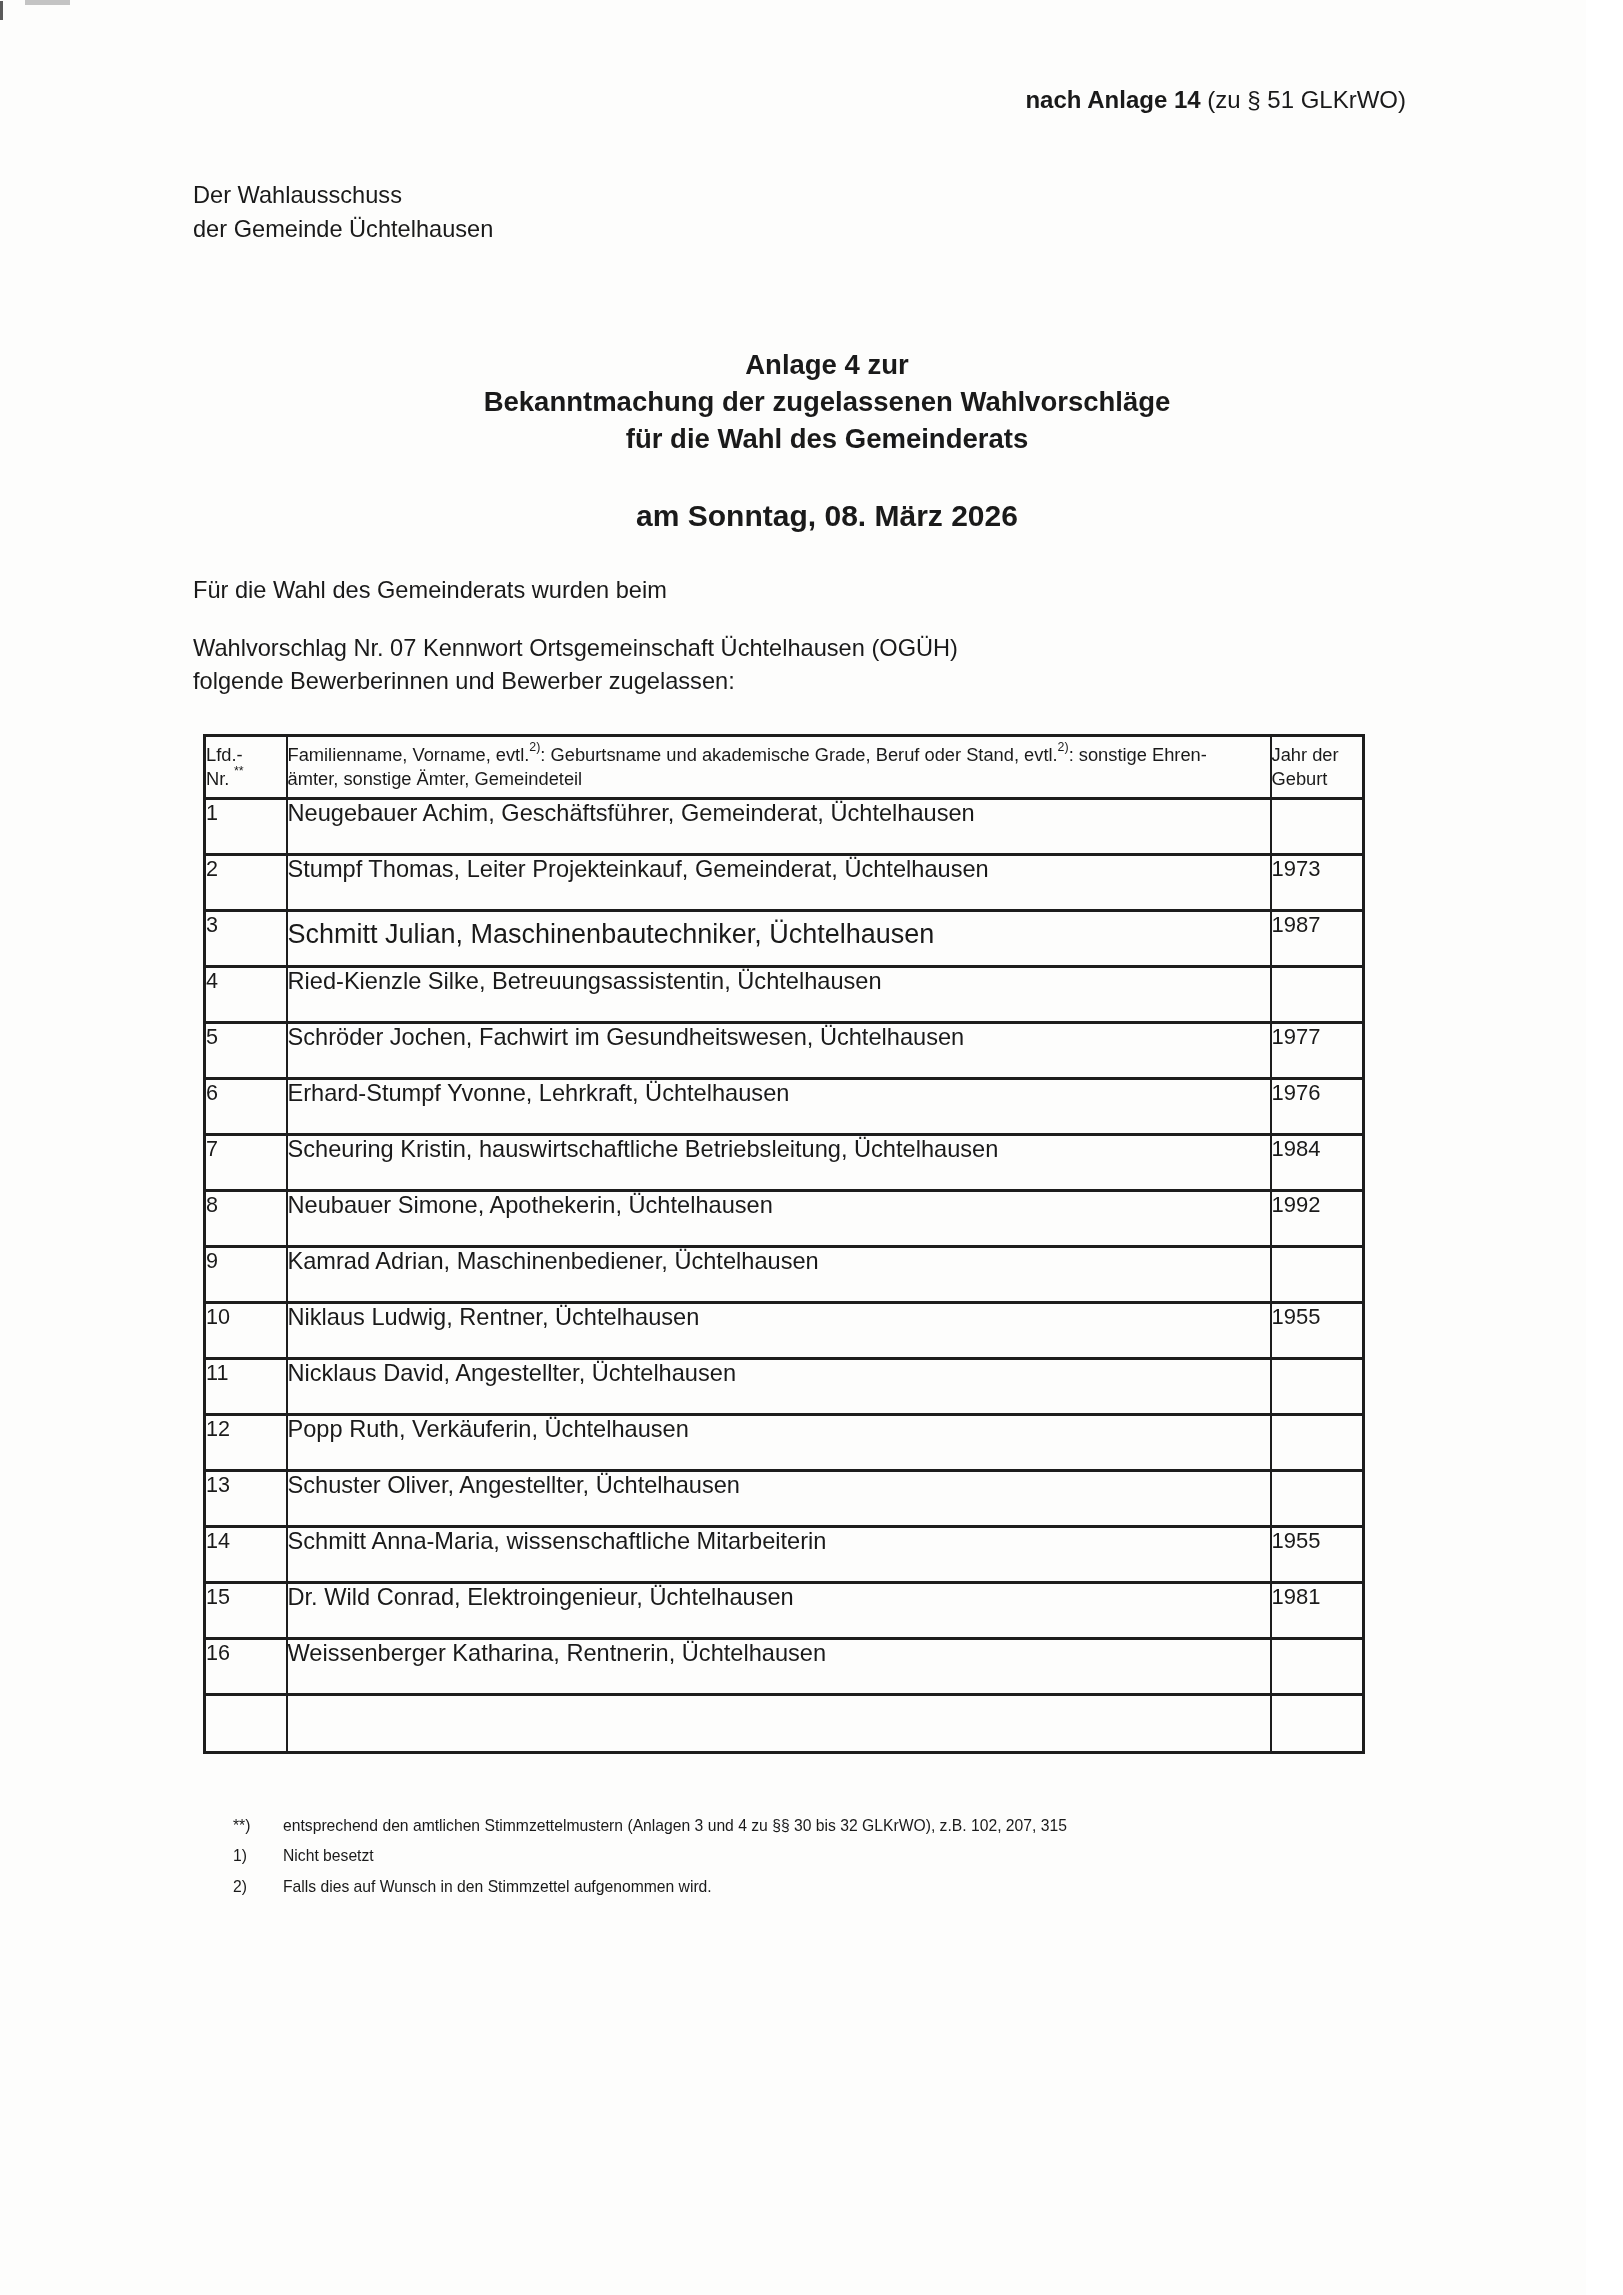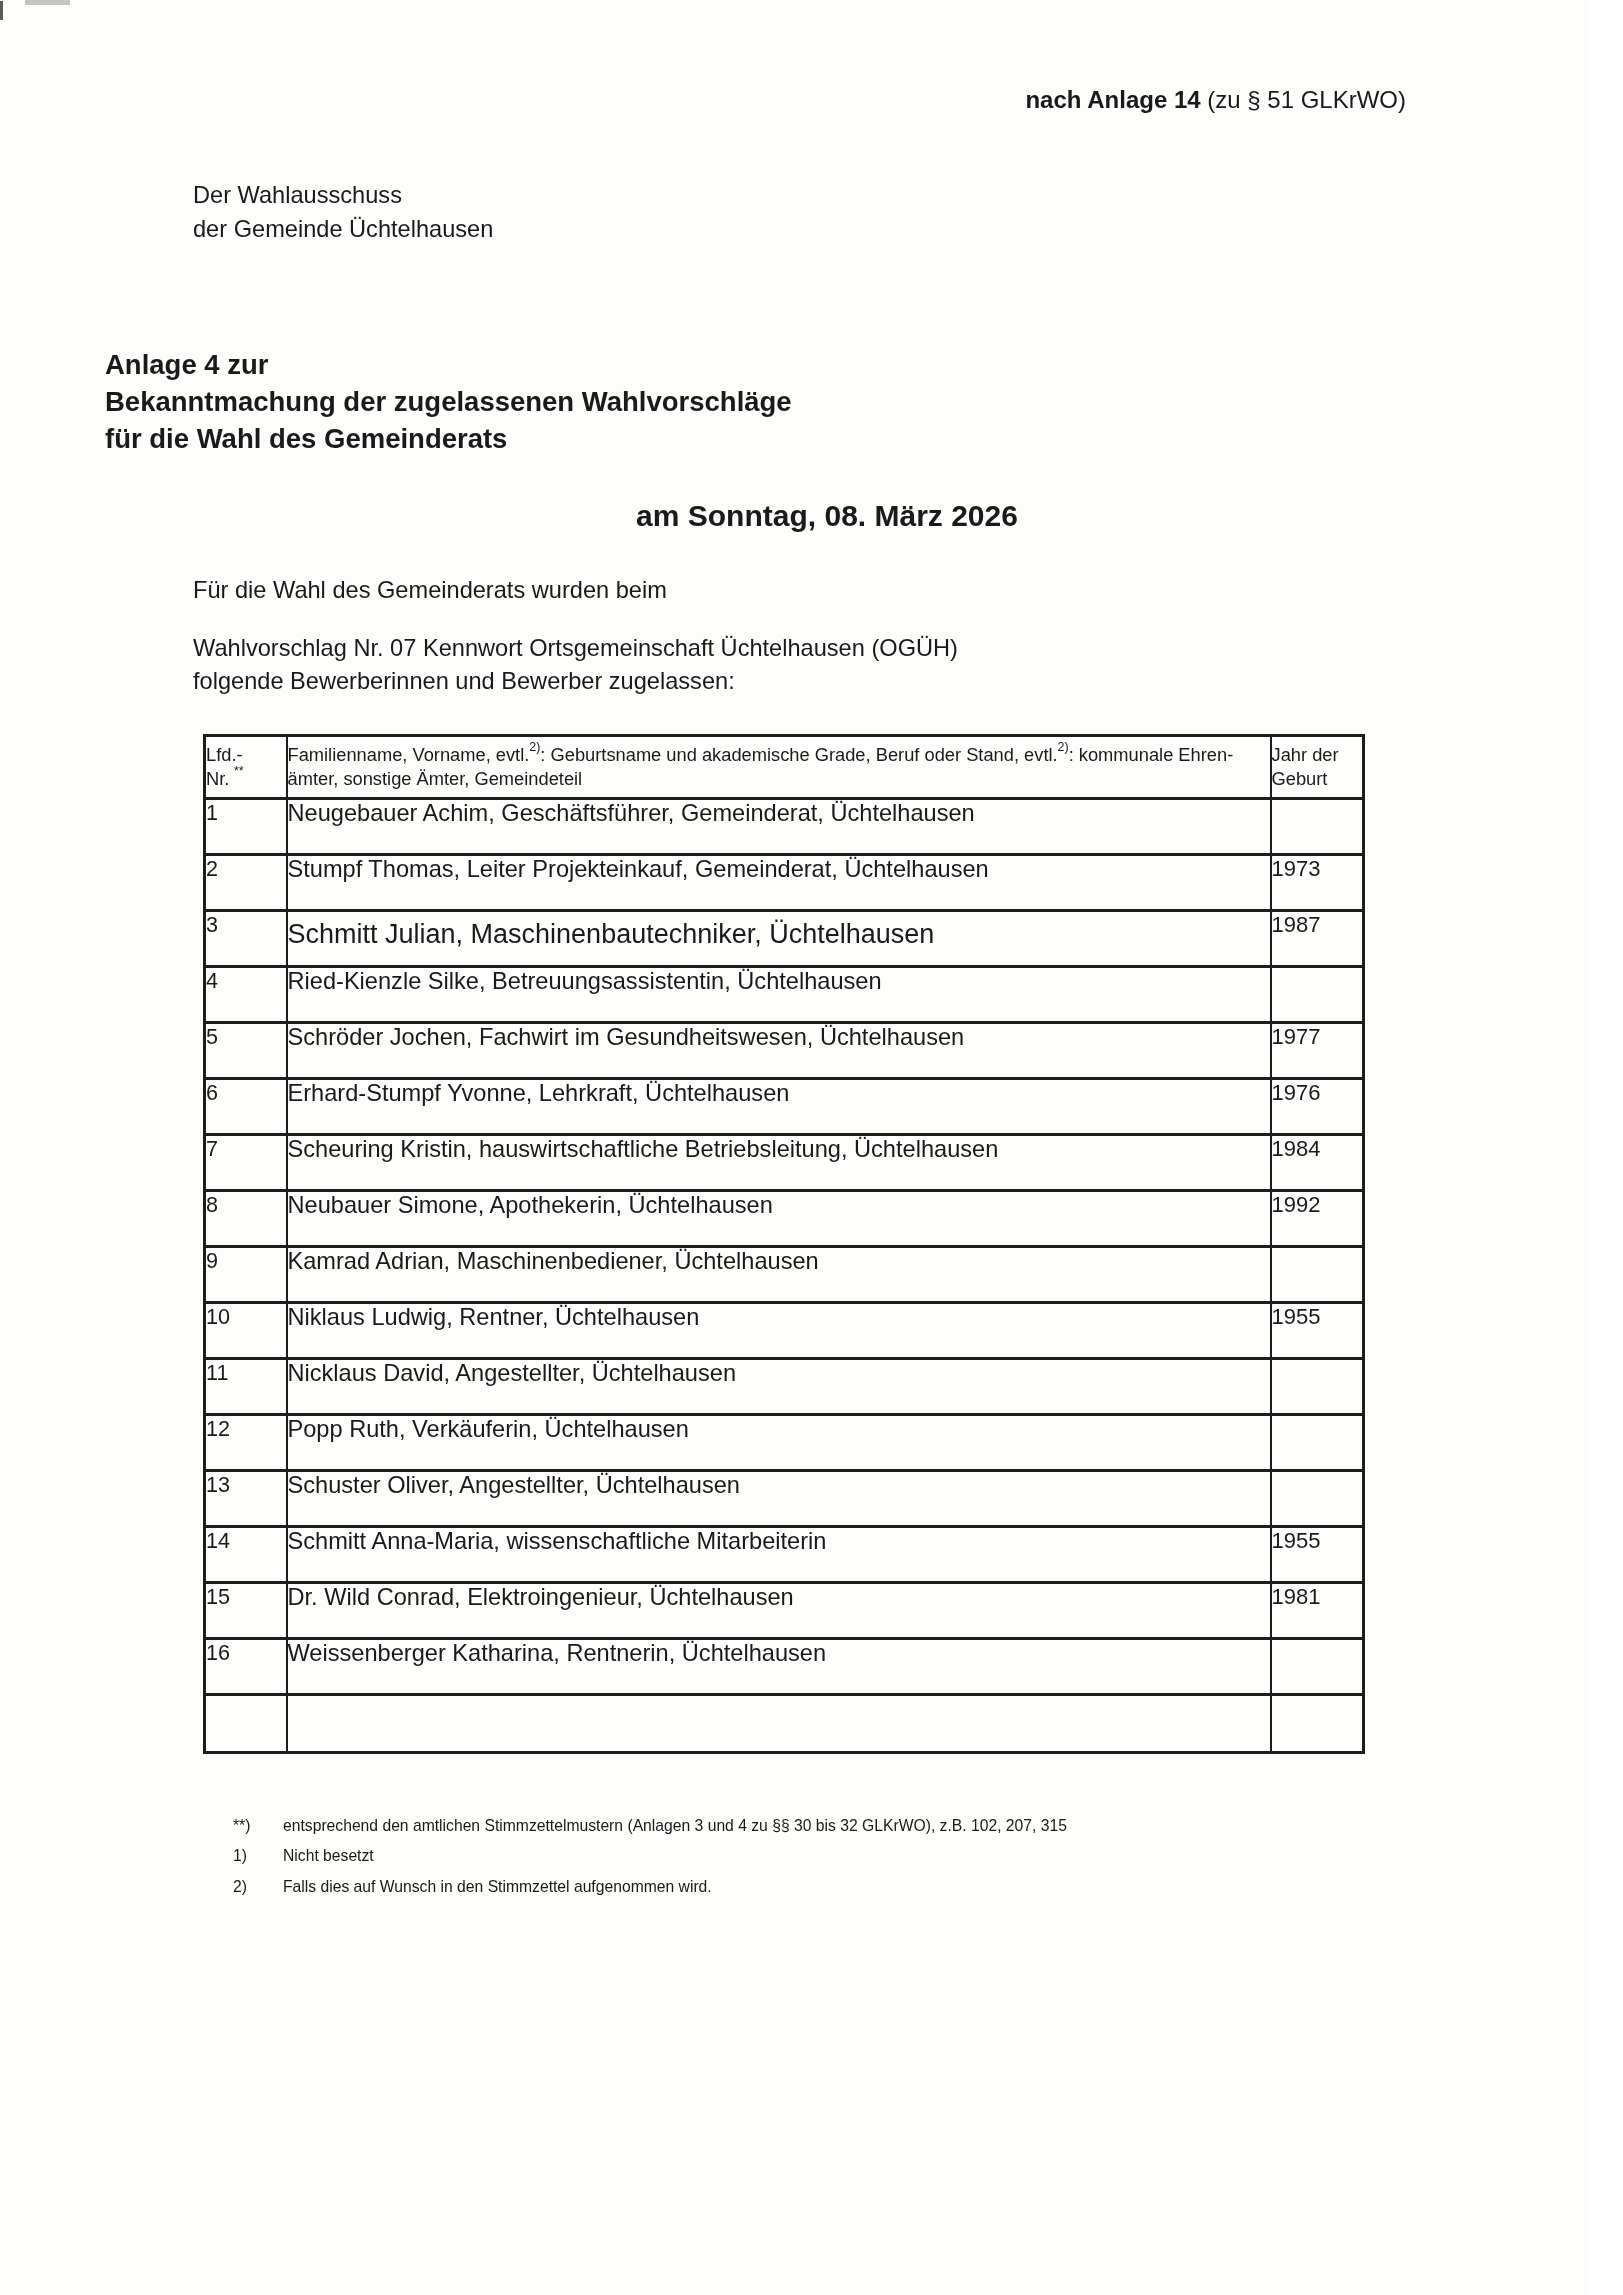--- a/index.html
+++ b/index.html
@@ -33,21 +33,21 @@
     font-size: 23.6px;
     line-height: 34px;
   }
 
   
   .title {
     position: absolute;
     left: 105px;
     width: 1444px;
     top: 346px;
-    text-align: left;
+    text-align: center;
     font-weight: bold;
     font-size: 27.5px;
     line-height: 37px;
   }
   .date-line {
     position: absolute;
     left: 105px;
     width: 1444px;
     top: 499px;
     text-align: center;
@@ -172,21 +172,21 @@
 
   <table class="candidates">
     <colgroup>
         <col class="w-nr">
         <col class="w-name">
         <col class="w-year">
       </colgroup>
     <thead>
       <tr>
         <th class="h-nr"><span>Lfd.-</span><br><span>Nr.</span><sup>**</sup></th>
-        <th class="h-name"><span>Familienname, Vorname, evtl.</span><sup>2)</sup><span>: Geburtsname und akademische Grade, Beruf oder Stand, evtl.</span><sup>2)</sup><span>: kommunale Ehren-</span><br><span>ämter, sonstige Ämter, Gemeindeteil</span></th>
+        <th class="h-name"><span>Familienname, Vorname, evtl.</span><sup>2)</sup><span>: Geburtsname und akademische Grade, Beruf oder Stand, evtl.</span><sup>2)</sup><span>: sonstige Ehren-</span><br><span>ämter, sonstige Ämter, Gemeindeteil</span></th>
         <th class="h-year"><span>Jahr der</span><br><span>Geburt</span></th>
       </tr>
     </thead>
     <tbody>
       <tr>
           <td class="c-nr">1</td>
           <td class="c-name">Neugebauer Achim, Geschäftsführer, Gemeinderat, Üchtelhausen</td>
           <td class="c-year"></td>
         </tr>
       <tr>

